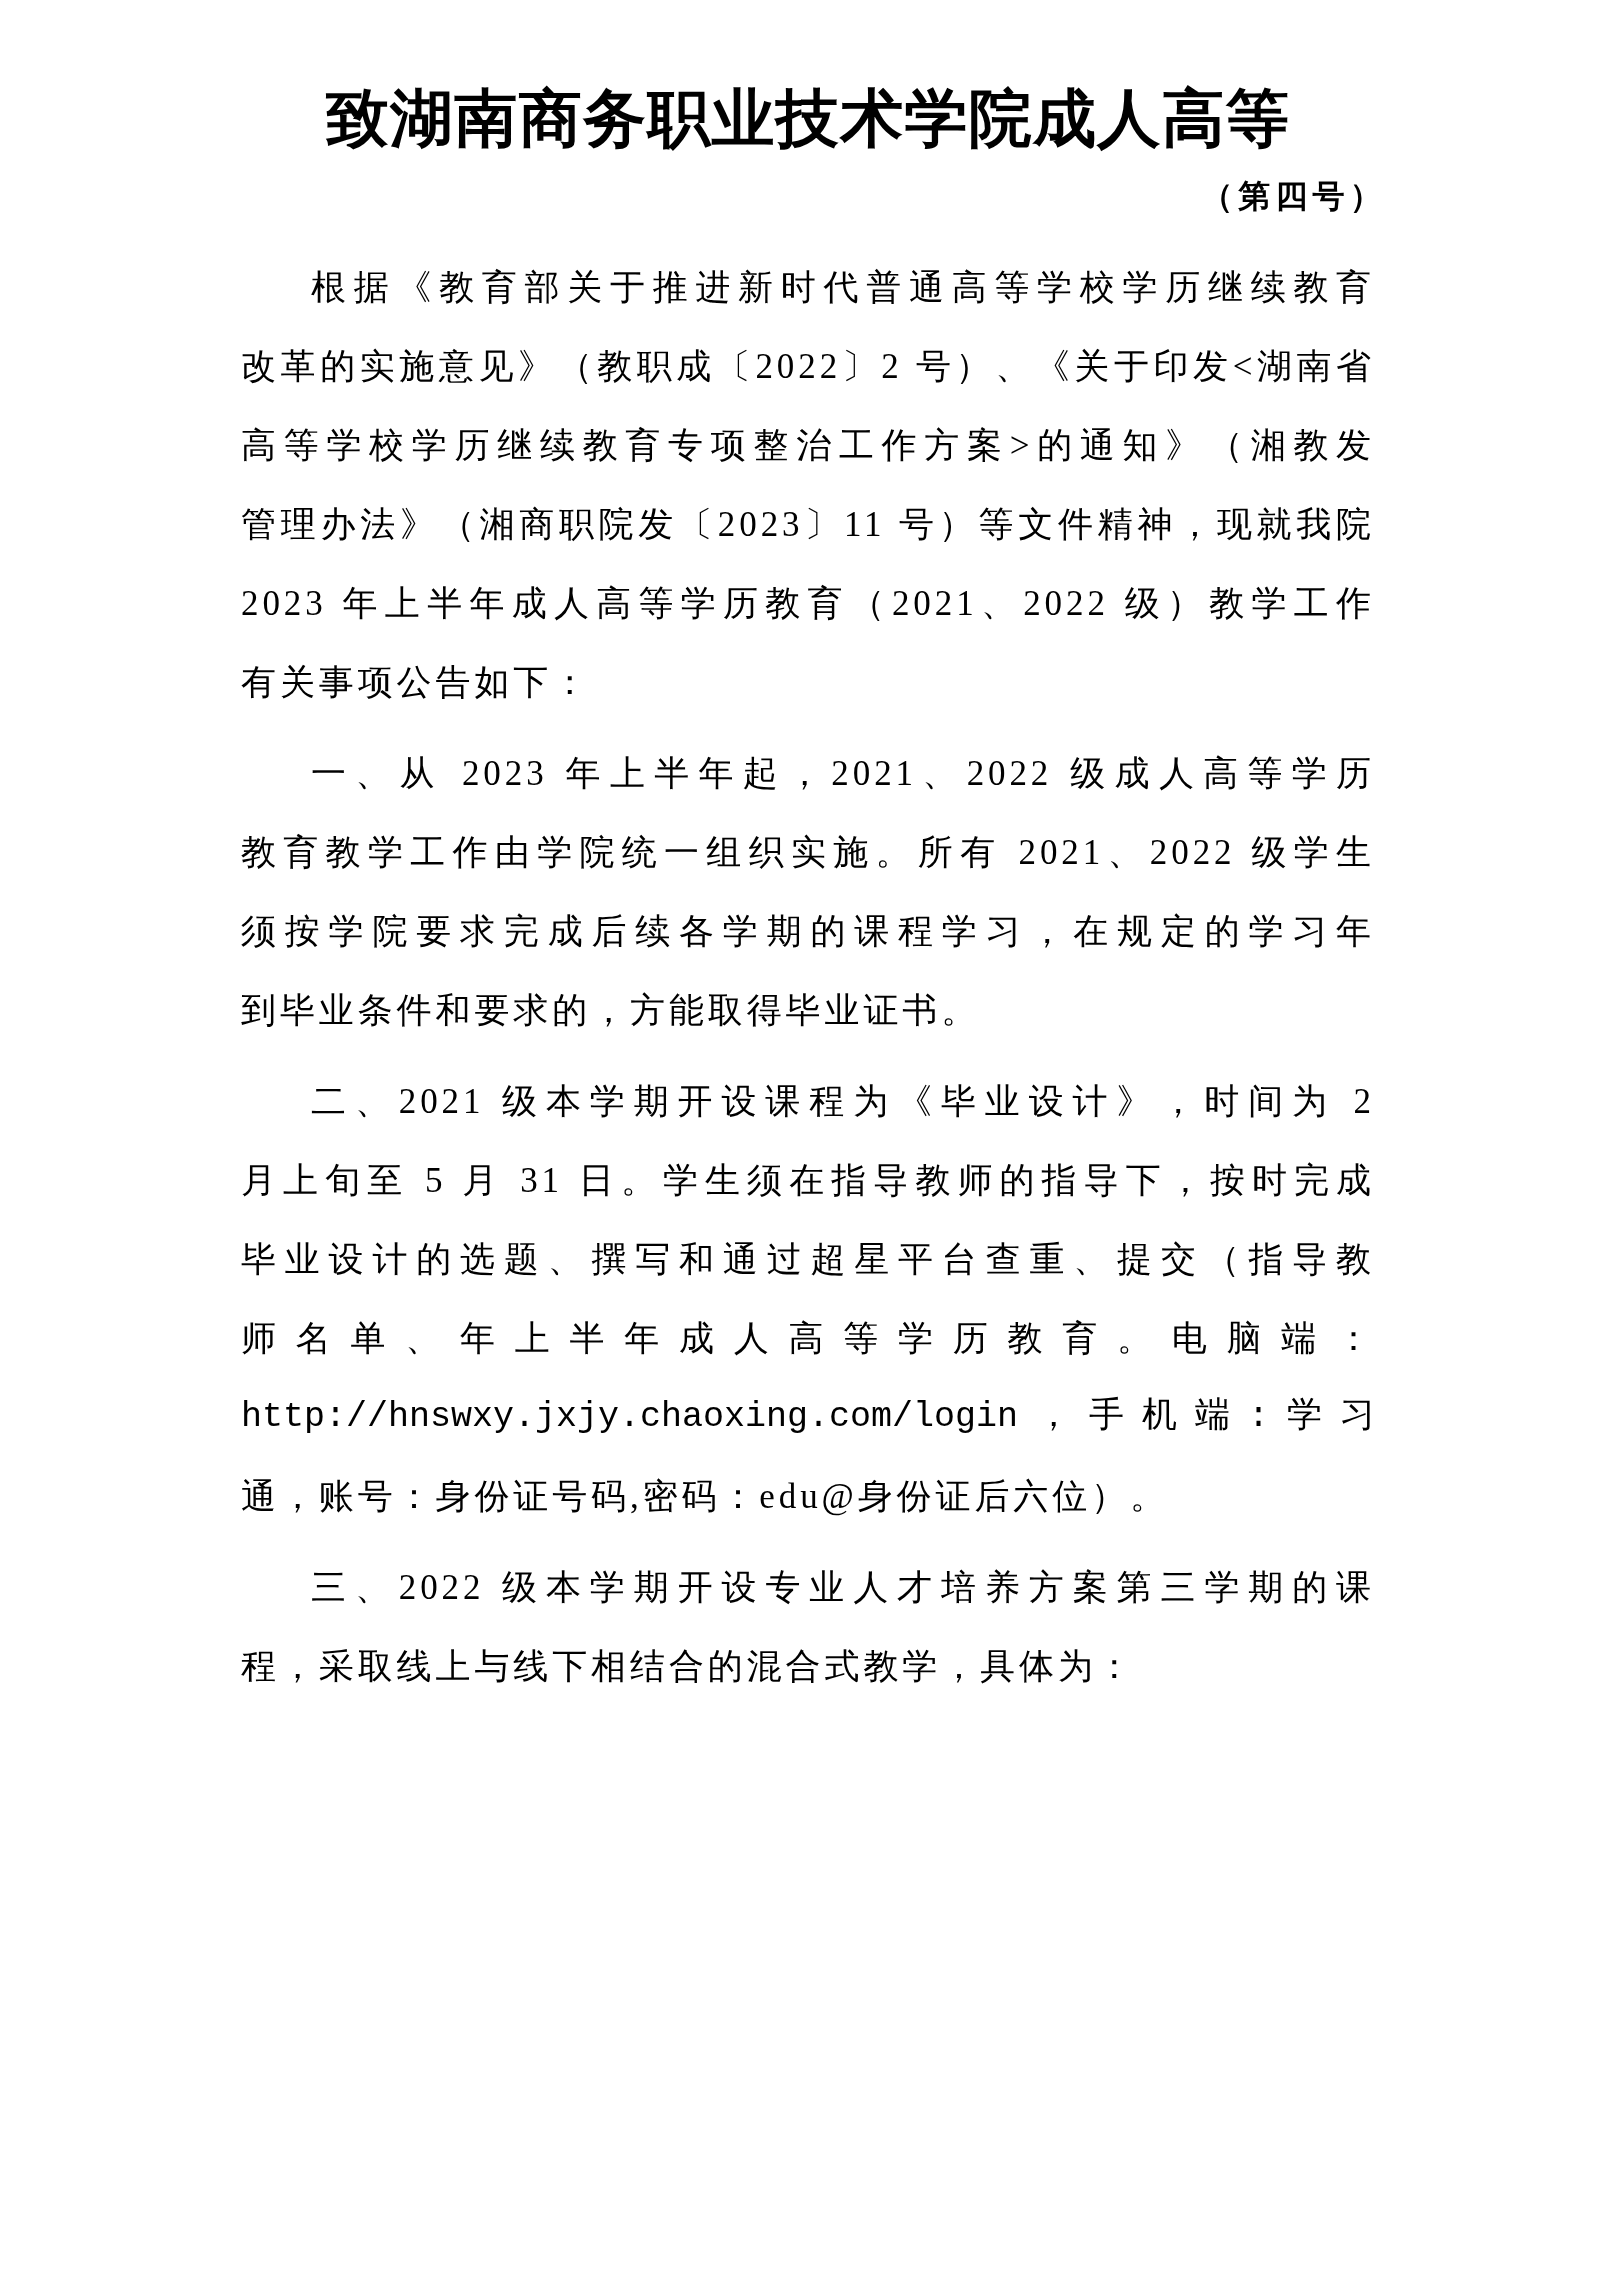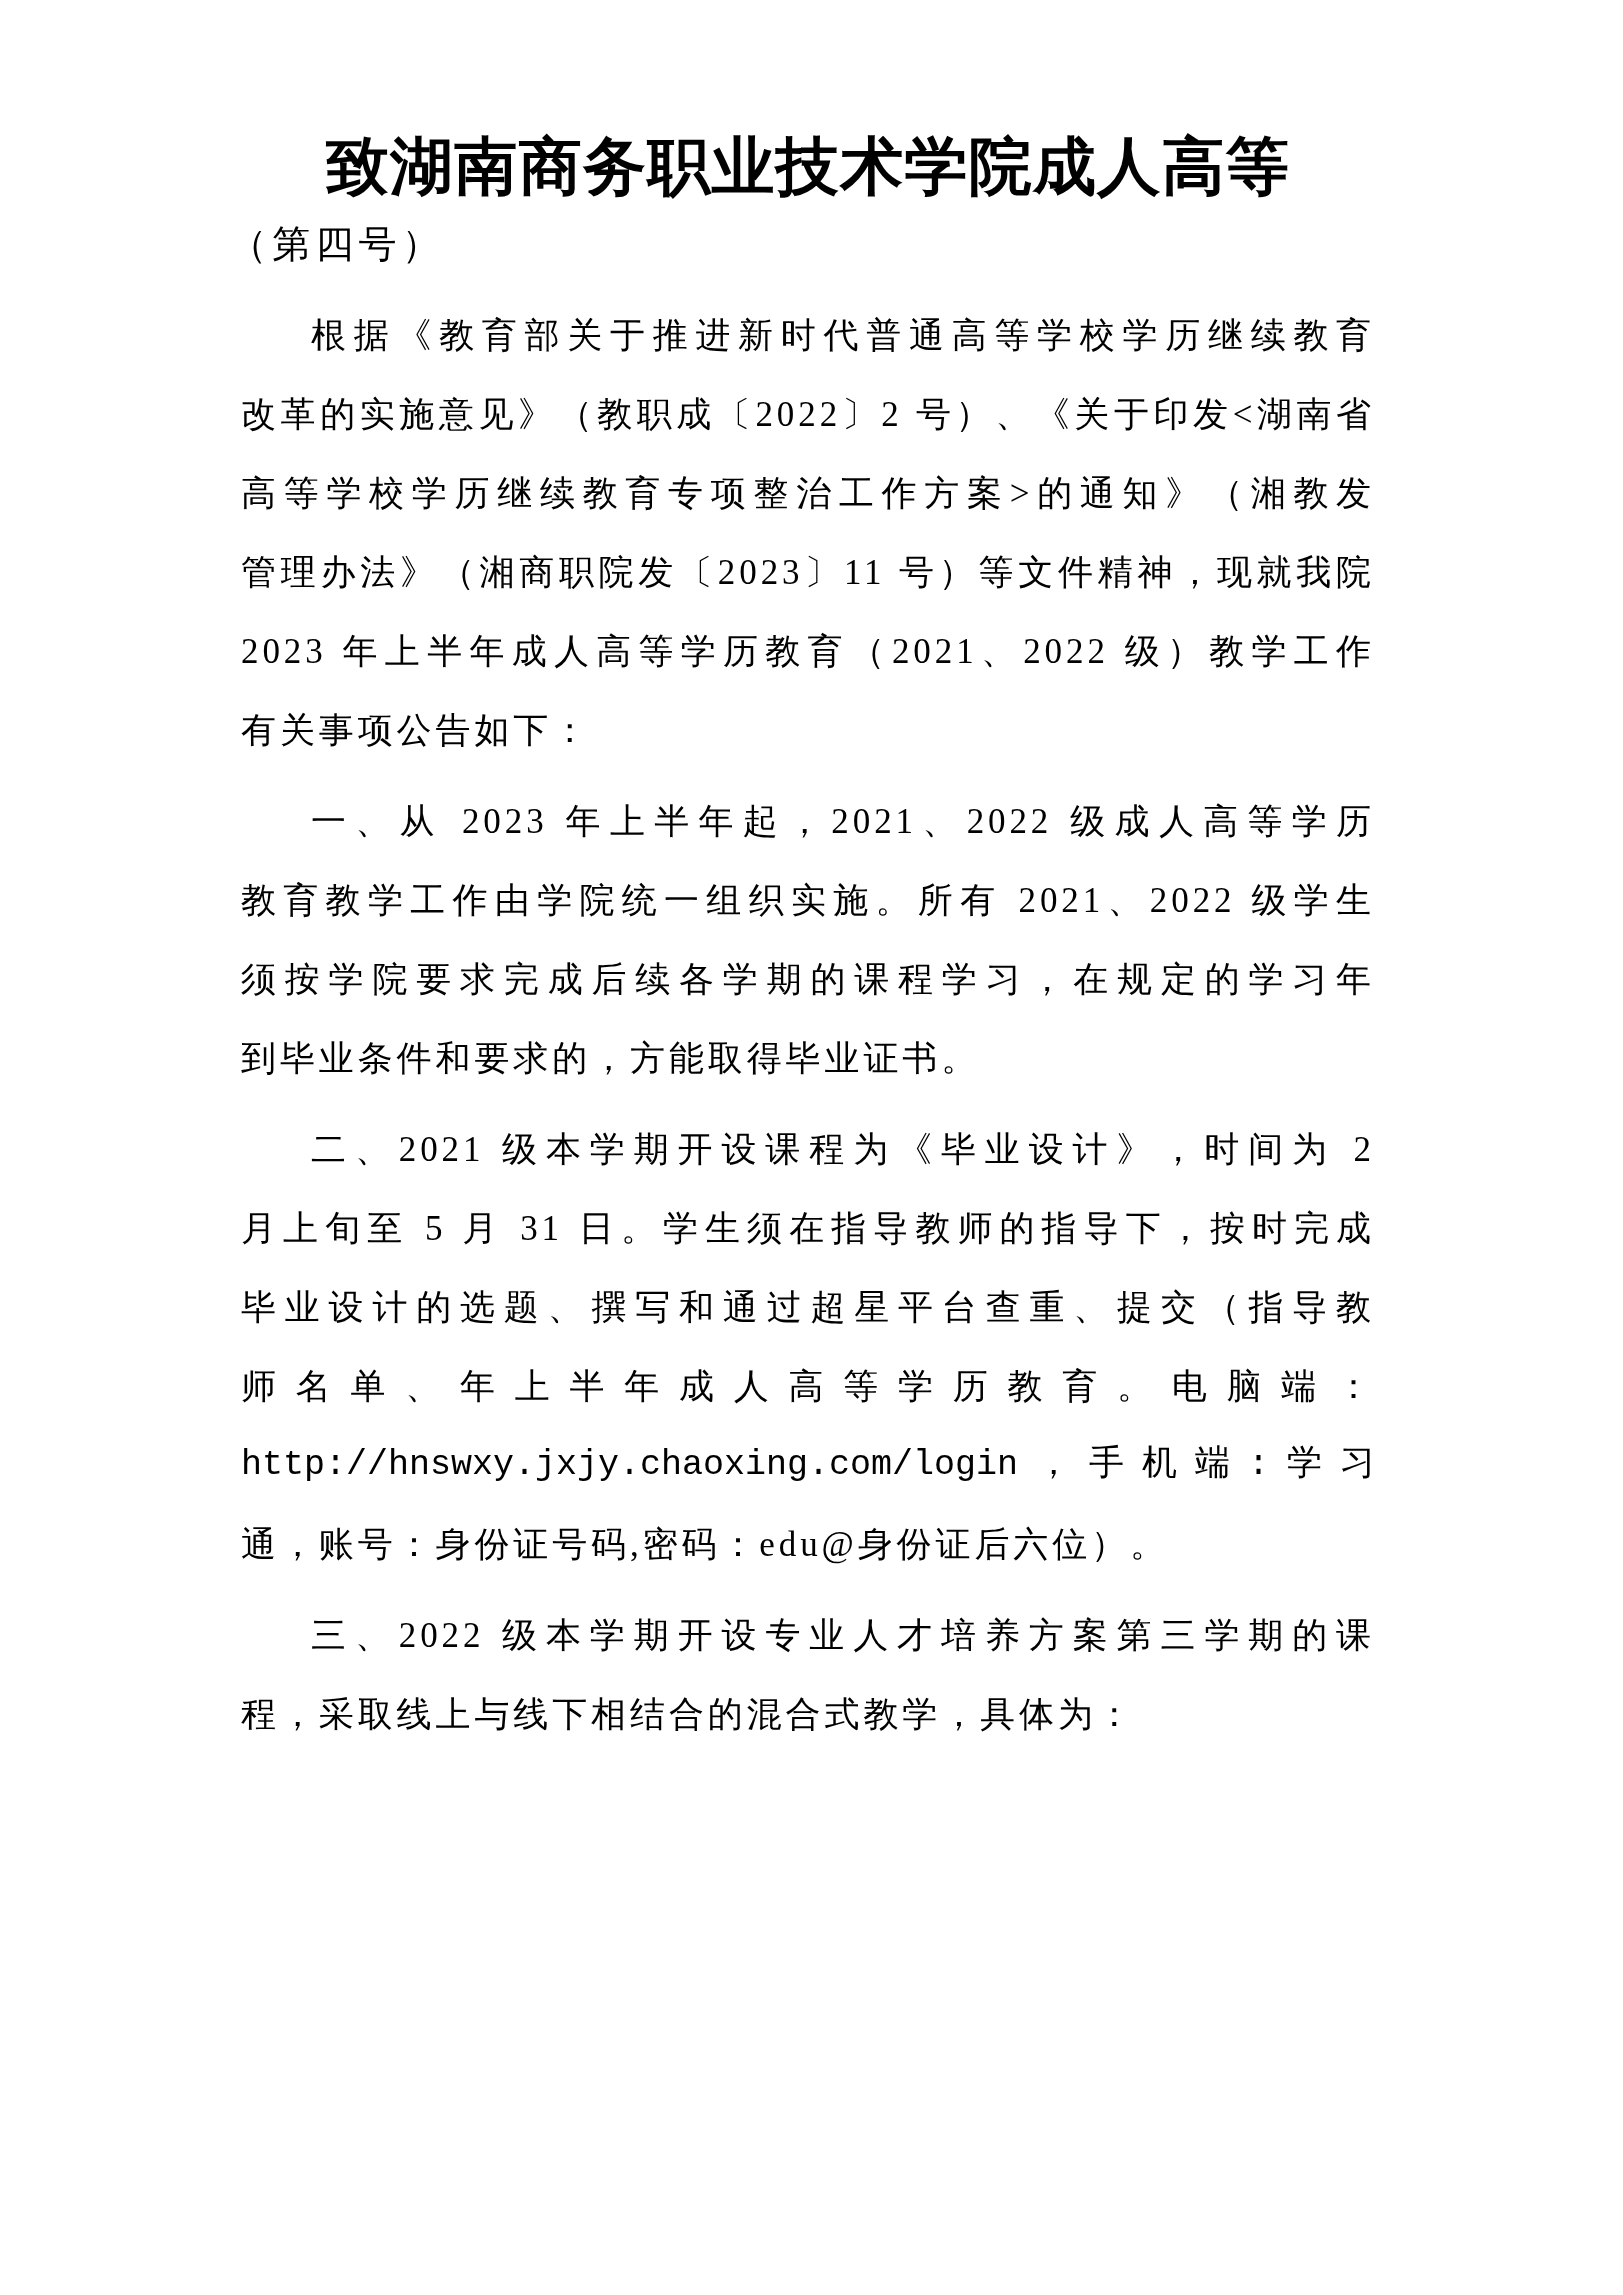--- a/index.html
+++ b/index.html
@@ -5,41 +5,41 @@
   html, body { margin: 0; padding: 0; background: #9e9e9e; }
 
   .page {
     position: relative;
     width: 1623px;
     height: 2295px;
     margin: 0 auto;
     background: #ffffff;
     color: #000000;
     box-sizing: border-box;
-    padding: 120px 236px 0 229px;
+    padding: 72px 236px 0 229px;
     font-family: "Liberation Serif", "DejaVu Serif", serif;
     overflow: hidden;
   }
 
   
   .doc-title {
     margin: 0;
     font-size: 63px;
     font-weight: bold;
     line-height: 94px;
     text-align: center;
     letter-spacing: 1.3px;
   }
   .title-line { display: block; }
 
   .issue-no {
-    font-size: 38px;
-    font-weight: normal;
+    font-size: 32px;
+    font-weight: bold;
     line-height: 60px;
-    text-align: left;
+    text-align: right;
     letter-spacing: 5.2px;
   }
 
   
   .doc-body {
     margin-top: 22px;
     font-size: 35px;
     line-height: 79px;
     letter-spacing: 3.9px;
   }

